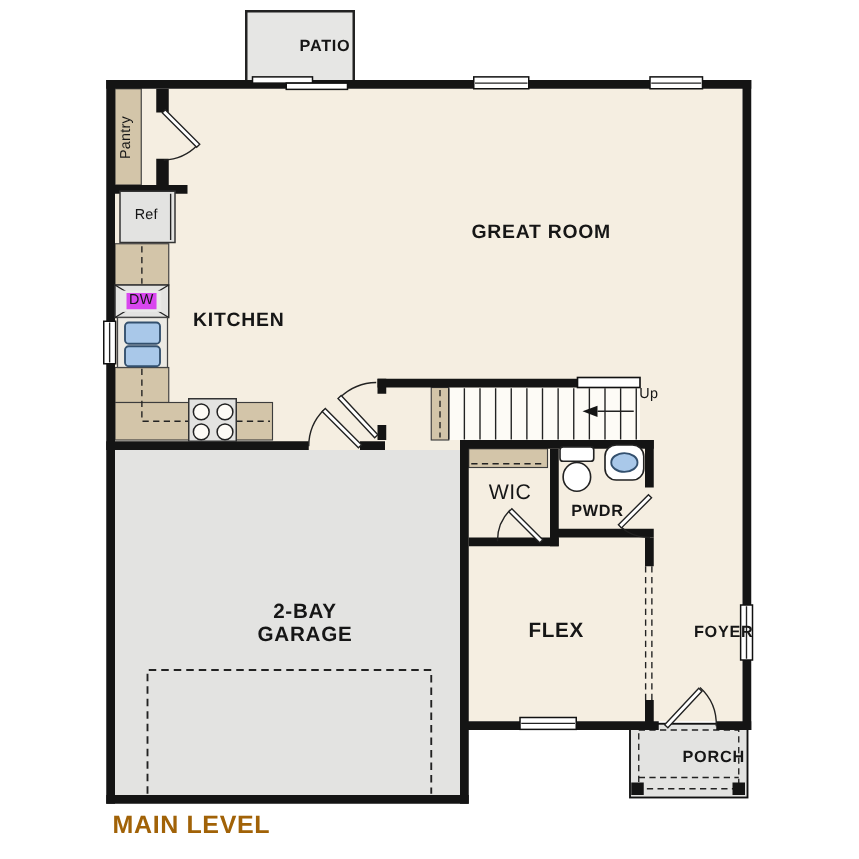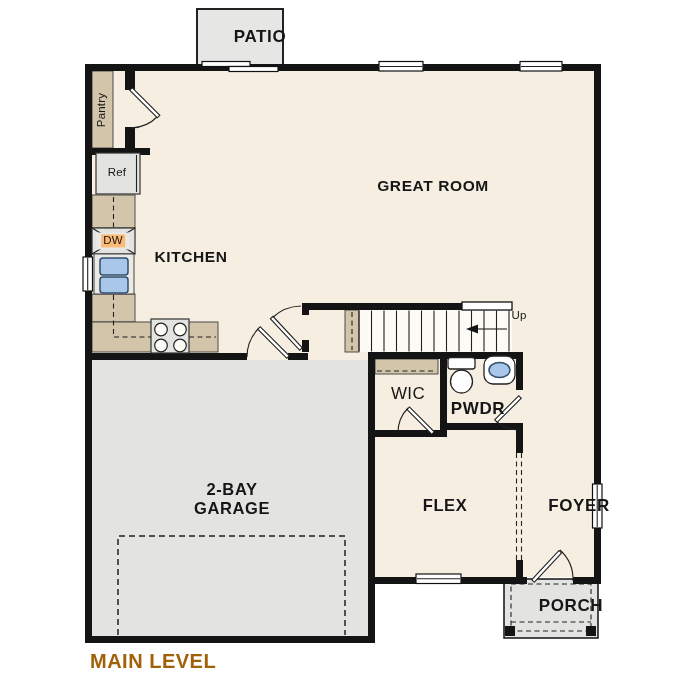--- a/index.html
+++ b/index.html
@@ -3,24 +3,24 @@
 <meta charset="utf-8">
 <style>
   html,body{margin:0;padding:0;background:#fff;}
   .plan{position:relative;width:687px;height:687px;background:#ffffff;overflow:hidden;
         font-family:"Liberation Sans","DejaVu Sans",sans-serif;}
   .plan svg{position:absolute;left:0;top:0;}
   .lbl{position:absolute;transform:translate(-50%,-50%);color:#161616;
        font-weight:bold;text-align:center;white-space:normal;letter-spacing:.6px;line-height:1.15;}
   .lbl.big{font-size:15.5px;}
   .lbl.room16{font-size:16.5px;line-height:19px;}
-  .lbl.mid{font-size:17px;padding-left:40px;}
+  .lbl.mid{font-size:13px;padding-left:40px;}
   .lbl.small{font-size:11.5px;font-weight:normal;letter-spacing:.2px;}
   .lbl.vertical{transform:translate(-50%,-50%) rotate(-90deg);}
-  .lbl.chip{background:#fdba74;padding:0 2px;}
+  .lbl.chip{background:#d946ef;padding:0 2px;}
   .title{position:absolute;color:#a16207;font-weight:bold;font-size:20px;letter-spacing:.5px;
          transform:translateY(-50%);}
   .wall{fill:#141414;}
   .tan{fill:#d3c5a9;stroke:#3c3c3c;stroke-width:.9;}
   .gray{fill:#e3e3e1;stroke:#333;stroke-width:1.2;}
   .win{fill:#ffffff;stroke:#111;stroke-width:1.2;}
   .thin{stroke:#222;stroke-width:1.1;fill:none;}
   .dash{stroke:#222;stroke-width:1.1;fill:none;stroke-dasharray:5 3.5;}
   .leaf{fill:#fff;stroke:#222;stroke-width:1.1;}
 </style>
@@ -160,18 +160,18 @@
 
   <div class="lbl mid" style="left:240px;top:37px;">PATIO</div>
   <div class="lbl big" style="left:433px;top:186px;white-space:nowrap;">GREAT ROOM</div>
   <div class="lbl big" style="left:191px;top:257px;">KITCHEN</div>
   <div class="lbl small vertical" style="left:102px;top:110px;">Pantry</div>
   <div class="lbl small" style="left:117px;top:173px;">Ref</div>
   <div class="lbl small chip" style="left:113px;top:241px;">DW</div>
   <div class="lbl small" style="left:519px;top:316px;">Up</div>
   <div class="lbl" style="left:408px;top:394px;font-size:17px;font-weight:normal;letter-spacing:.3px;">WIC</div>
   <div class="lbl mid" style="left:458px;top:409px;">PWDR</div>
-  <div class="lbl room16" style="left:232px;top:499px;width:92px;">2-BAY GARAGE</div>
+  <div class="lbl room16" style="left:244px;top:499px;width:92px;">2-BAY GARAGE</div>
   <div class="lbl room16" style="left:445px;top:505px;">FLEX</div>
   <div class="lbl mid" style="left:559px;top:506px;text-align:center;">FOYER</div>
   <div class="lbl mid" style="left:551px;top:606px;">PORCH</div>
   <div class="title" style="left:90px;top:661px;">MAIN LEVEL</div>
 </div>
 
 </body></html>

